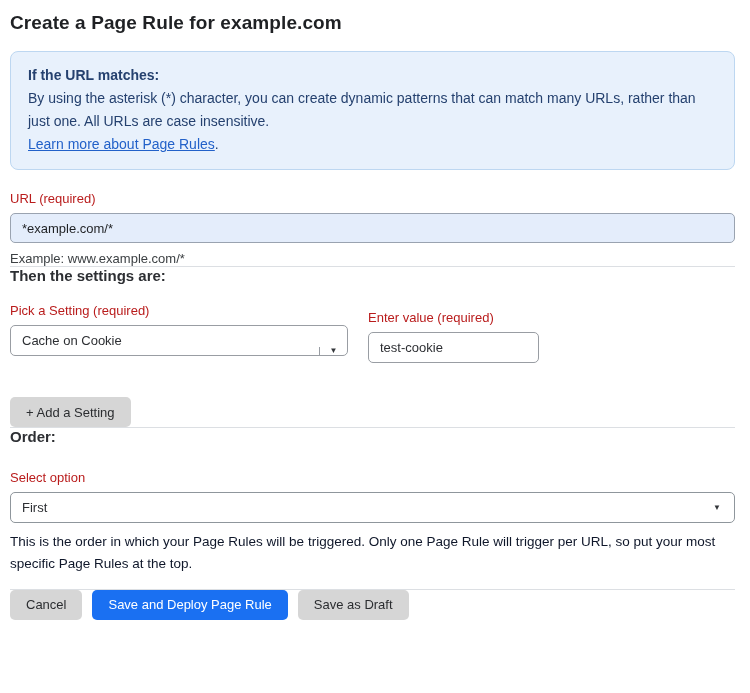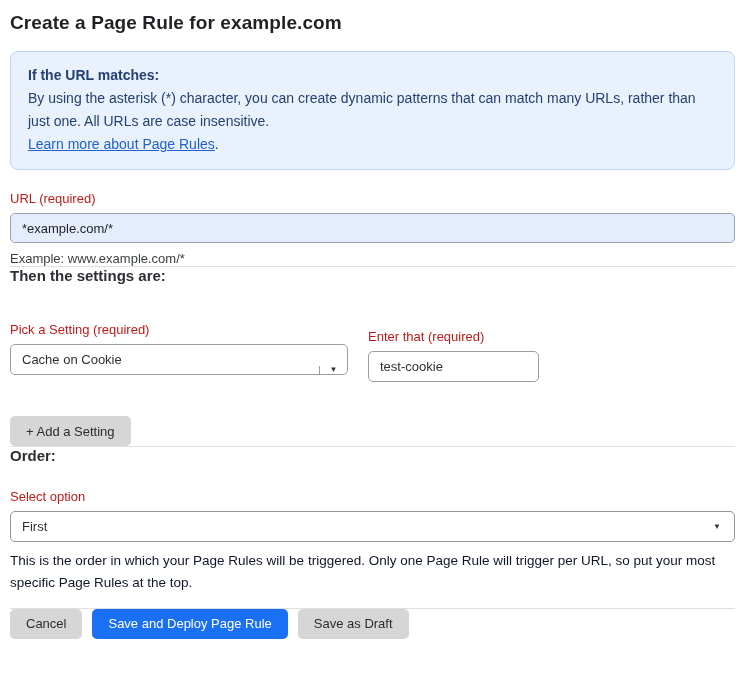--- a/index.html
+++ b/index.html
@@ -82,21 +82,21 @@
   .divider-3 { margin: 17px 0 19px 0; }
 
   .section-heading {
     margin: 0;
     font-size: 15px;
     font-weight: 700;
     color: #2d2f33;
   }
 
   
-  .settings-row { display: flex; margin-top: 38px; }
+  .settings-row { display: flex; margin-top: 19px; }
   .setting-col { width: 338px; }
   .value-col { margin-left: 20px; margin-top: 7px; }
 
   .setting-select {
     display: flex;
     align-items: flex-end;
     width: 338px;
     height: 31px;
     background: #ffffff;
     border: 1px solid #999da3;
@@ -213,21 +213,21 @@
     <div class="setting-col">
       <div class="field-label">Pick a Setting (required)</div>
       <div class="setting-select">
         <div class="select-text">Cache on Cookie</div>
         <div class="select-arrow-box">
           <span class="arrow-glyph">▼</span>
         </div>
       </div>
     </div>
     <div class="value-col">
-      <div class="field-label">Enter that (required)</div>
+      <div class="field-label">Enter value (required)</div>
       <input type="text" class="value-input" value="test-cookie" style="">
     </div>
   </div>
 
   <button class="btn btn-gray add-setting-btn">+ Add a Setting</button>
 
   <hr class="divider divider-2">
 
   <h2 class="section-heading order-heading">Order:</h2>
 

